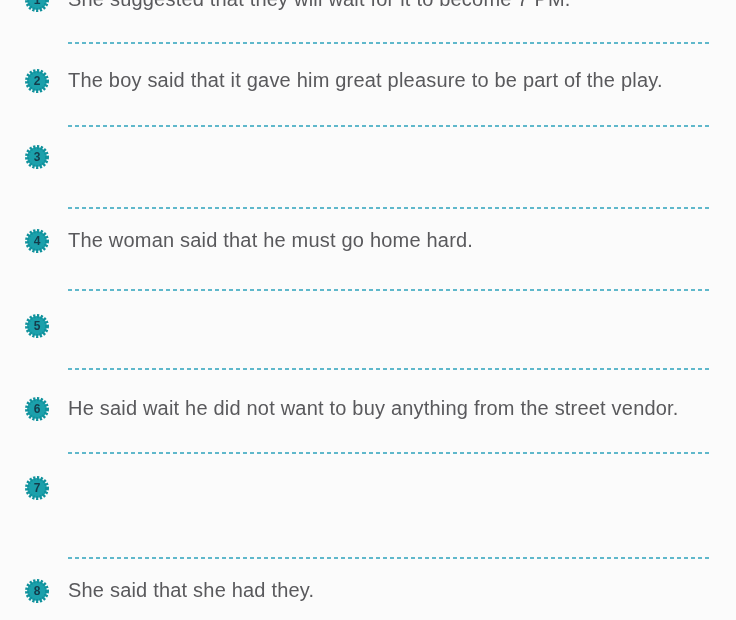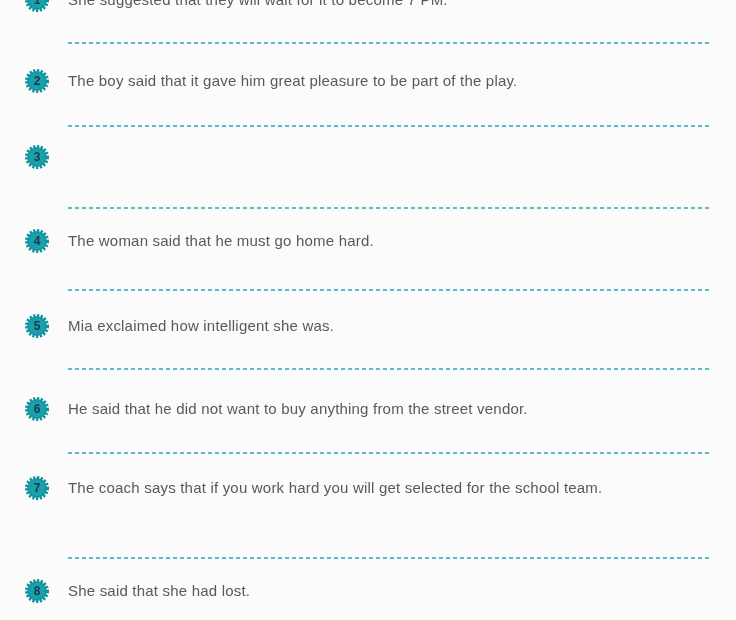--- a/index.html
+++ b/index.html
@@ -33,21 +33,21 @@
     margin-top:0;
   }
   .badge svg{display:block;width:26px;height:26px;}
   .badge-num{
     position:absolute;left:0;top:0;width:26px;height:26px;
     display:flex;align-items:center;justify-content:center;
     font-size:12px;font-weight:bold;color:var(--badge_number);
     line-height:1;
   }
   .sentence{
-    font-size:15px;
+    font-size:20px;
     line-height:25px;
     color:var(--text);
     letter-spacing:0.2px;
     max-width:640px;
   }
   .answer-line{
     position:absolute;
     left:68px;
     width:644px;
     height:2px;
@@ -108,49 +108,47 @@
   </div>
   <div class="answer-line l4"></div>
 
   <div class="row r5">
     <span class="badge">
       <svg viewBox="0 0 26 26">
         <circle cx="13" cy="13" r="10" fill="var(--badge)" stroke="var(--badge_rim)" stroke-width="4" stroke-dasharray="2.1 1.5"></circle>
       </svg>
       <span class="badge-num">5</span>
     </span>
-    <p class="sentence">Mia exclaimed how intelligent she was.</p>
   </div>
   <div class="answer-line l5"></div>
 
   <div class="row r6">
     <span class="badge">
       <svg viewBox="0 0 26 26">
         <circle cx="13" cy="13" r="10" fill="var(--badge)" stroke="var(--badge_rim)" stroke-width="4" stroke-dasharray="2.1 1.5"></circle>
       </svg>
       <span class="badge-num">6</span>
     </span>
-    <p class="sentence">He said that he did not want to buy anything from the street vendor.</p>
+    <p class="sentence">He said wait he did not want to buy anything from the street vendor.</p>
   </div>
   <div class="answer-line l6"></div>
 
   <div class="row r7">
     <span class="badge">
       <svg viewBox="0 0 26 26">
         <circle cx="13" cy="13" r="10" fill="var(--badge)" stroke="var(--badge_rim)" stroke-width="4" stroke-dasharray="2.1 1.5"></circle>
       </svg>
       <span class="badge-num">7</span>
     </span>
-    <p class="sentence">The coach says that if you work hard you will get selected for the school team.</p>
   </div>
   <div class="answer-line l7"></div>
 
   <div class="row r8">
     <span class="badge">
       <svg viewBox="0 0 26 26">
         <circle cx="13" cy="13" r="10" fill="var(--badge)" stroke="var(--badge_rim)" stroke-width="4" stroke-dasharray="2.1 1.5"></circle>
       </svg>
       <span class="badge-num">8</span>
     </span>
-    <p class="sentence">She said that she had lost.</p>
+    <p class="sentence">She said that she had they.</p>
   </div>
 
 </div>
 
 </body></html>

